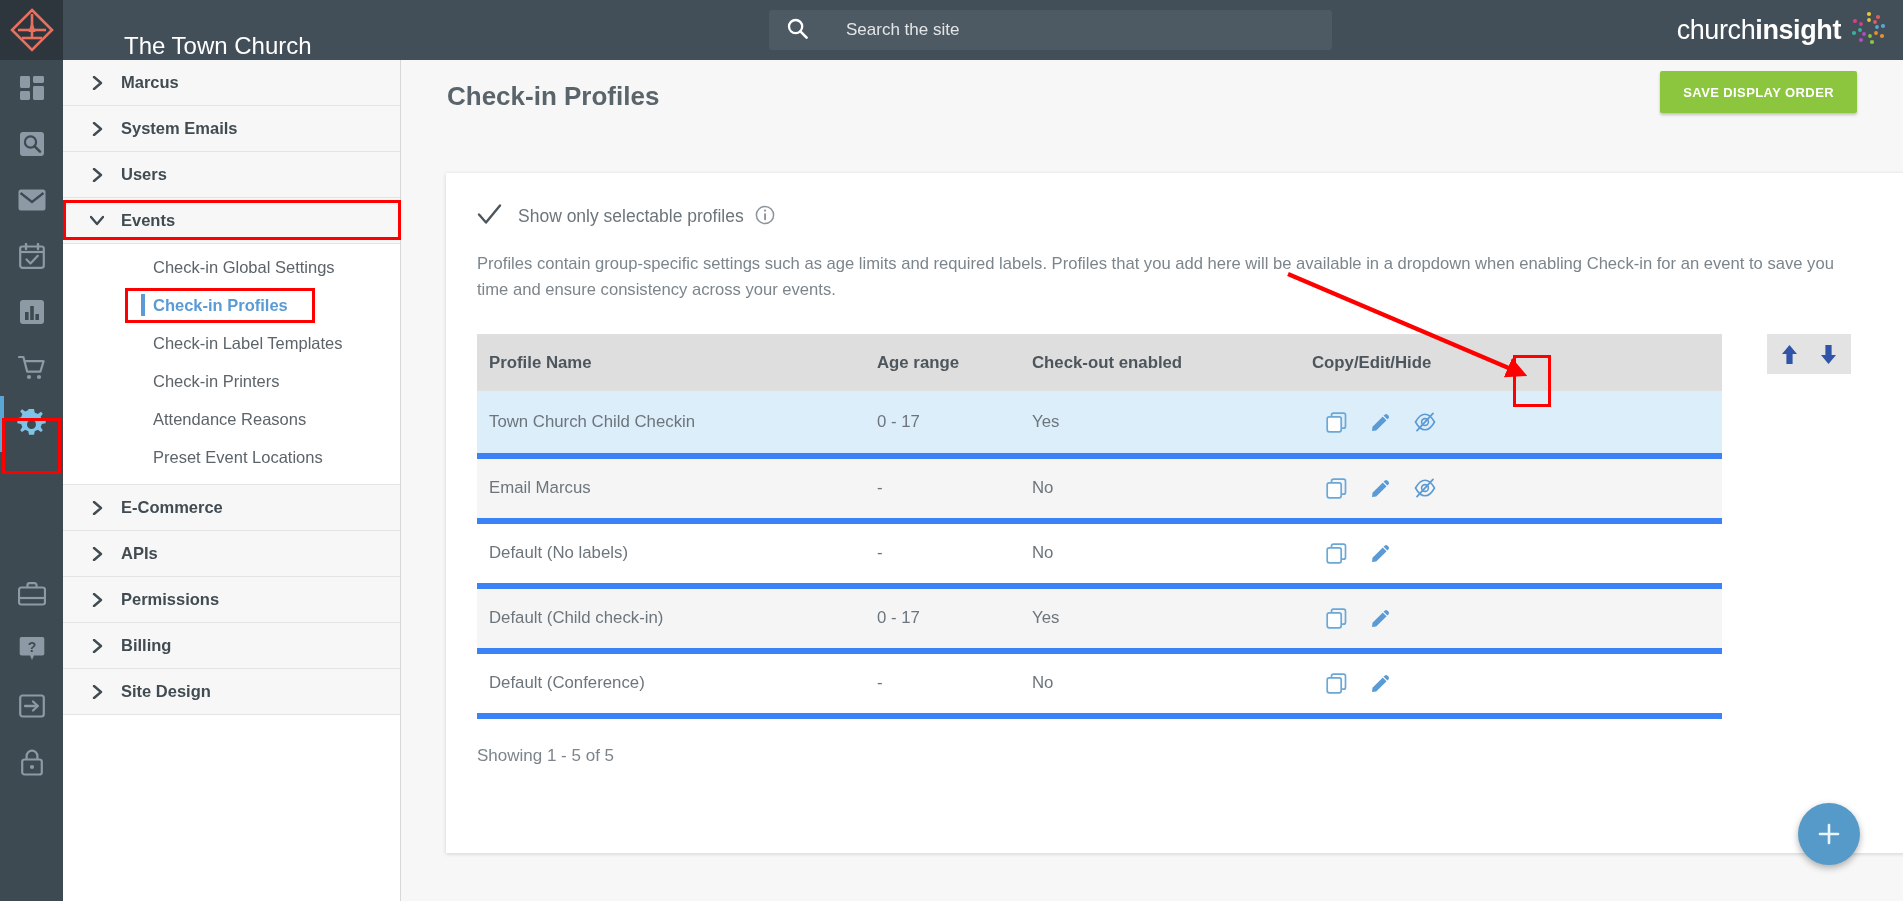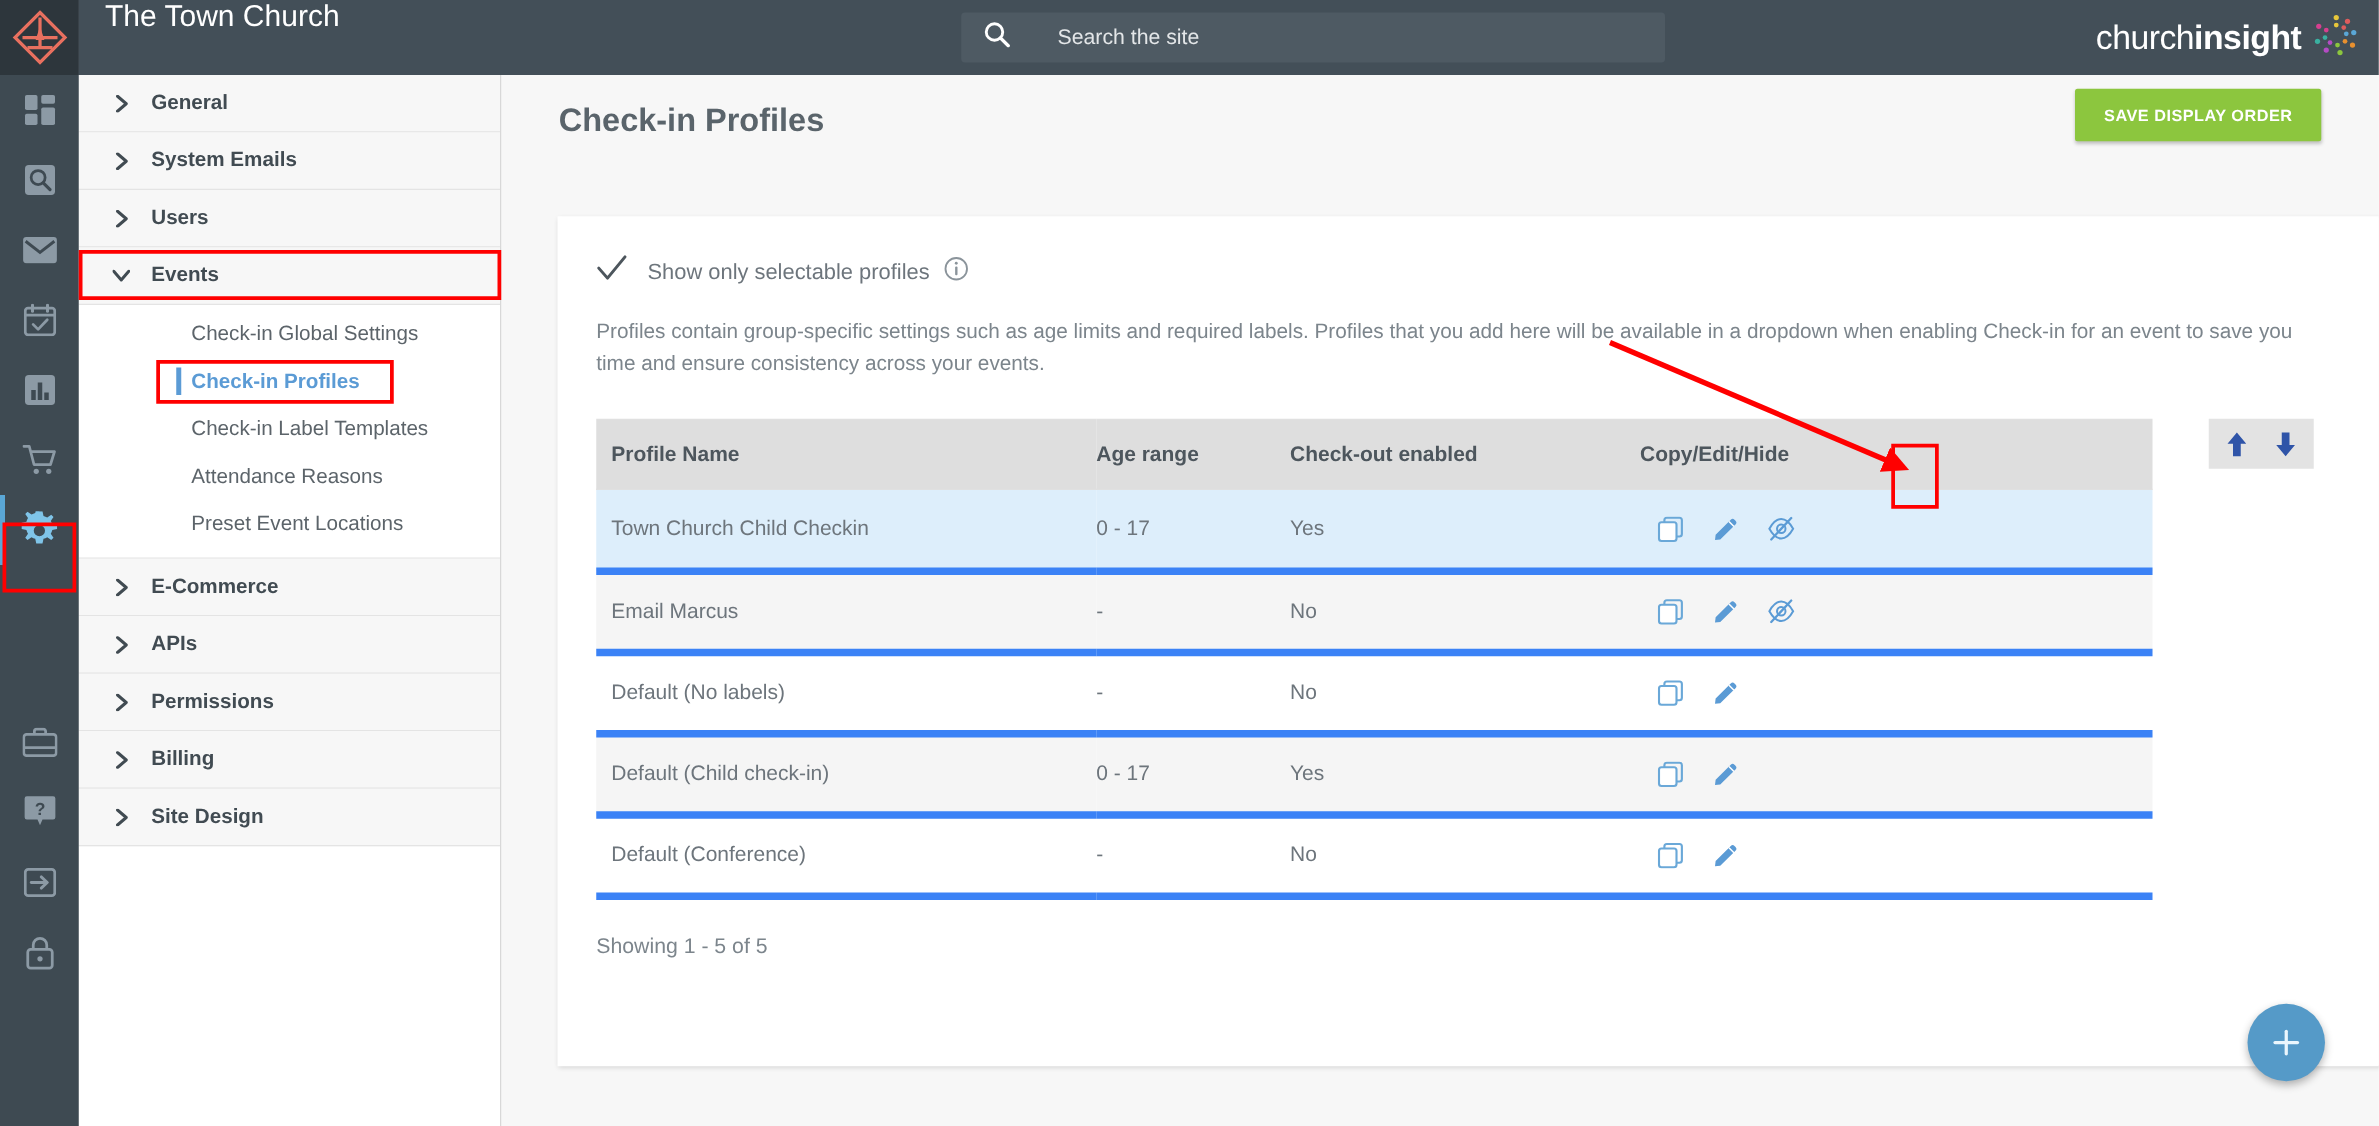--- a/index.html
+++ b/index.html
@@ -31,22 +31,23 @@
   .rail-item.active::before {
     content: ""; position: absolute; left: 0; top: 0;
     width: 4px; height: 56px; background: #5aa7d6;
   }
 
   
   #topbar {
     position: absolute; left: 63px; top: 0;
     width: 1840px; height: 60px;
     background: #434f58;
-    display: flex; align-items: flex-start;
+    display: flex; align-items: flex-end;
     z-index: 25;
+    padding-left: 40px;
   }
   #site-title {
     color: #ffffff;
     font-size: 24px;
     margin-left: 21px;
     white-space: nowrap;
   }
   #search-wrap {
     position: absolute; left: 706px; top: 10px;
     width: 563px; height: 40px;
@@ -394,21 +395,21 @@
 </div>
 
 <div id="nav-panel">
   <div id="nav-top">
       <div class="nav-group">
         <span class="chev">
           <svg width="13" height="14" viewBox="0 0 13 14">
             <path d="M3 1 L10 7 L3 13" fill="none" stroke="#414b52" stroke-width="2.4" stroke-linecap="round" stroke-linejoin="round"></path>
           </svg>
         </span>
-        <span>General</span>
+        <span>Marcus</span>
       </div>
       <div class="nav-group">
         <span class="chev">
           <svg width="13" height="14" viewBox="0 0 13 14">
             <path d="M3 1 L10 7 L3 13" fill="none" stroke="#414b52" stroke-width="2.4" stroke-linecap="round" stroke-linejoin="round"></path>
           </svg>
         </span>
         <span>System Emails</span>
       </div>
       <div class="nav-group">
@@ -430,20 +431,23 @@
     </div>
   <div id="subgroup-wrap">
       <div class="nav-sub">
         <span>Check-in Global Settings</span>
       </div>
       <div class="nav-sub selected">
         <span>Check-in Profiles</span>
       </div>
       <div class="nav-sub">
         <span>Check-in Label Templates</span>
+      </div>
+      <div class="nav-sub">
+        <span>Check-in Printers</span>
       </div>
       <div class="nav-sub">
         <span>Attendance Reasons</span>
       </div>
       <div class="nav-sub">
         <span>Preset Event Locations</span>
       </div>
     </div>
   <div id="nav-bottom">
       <div class="nav-group">

